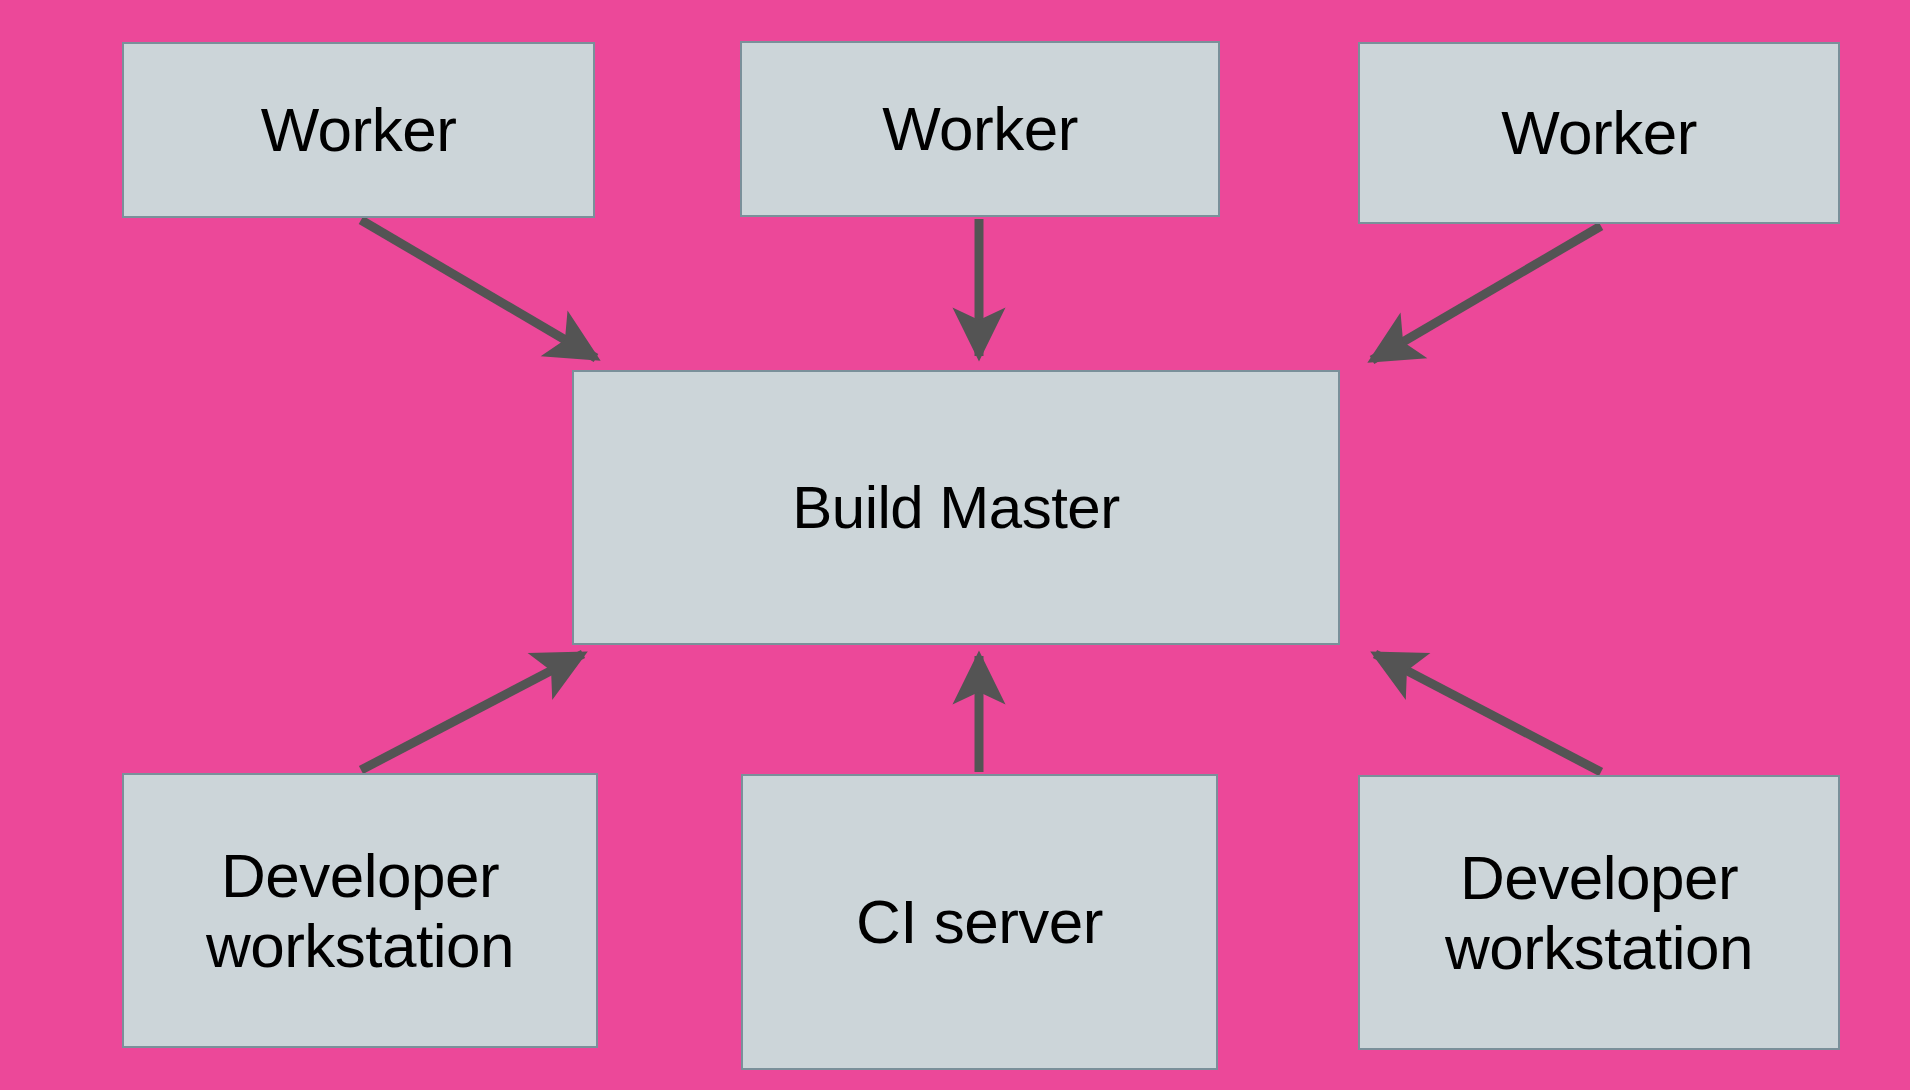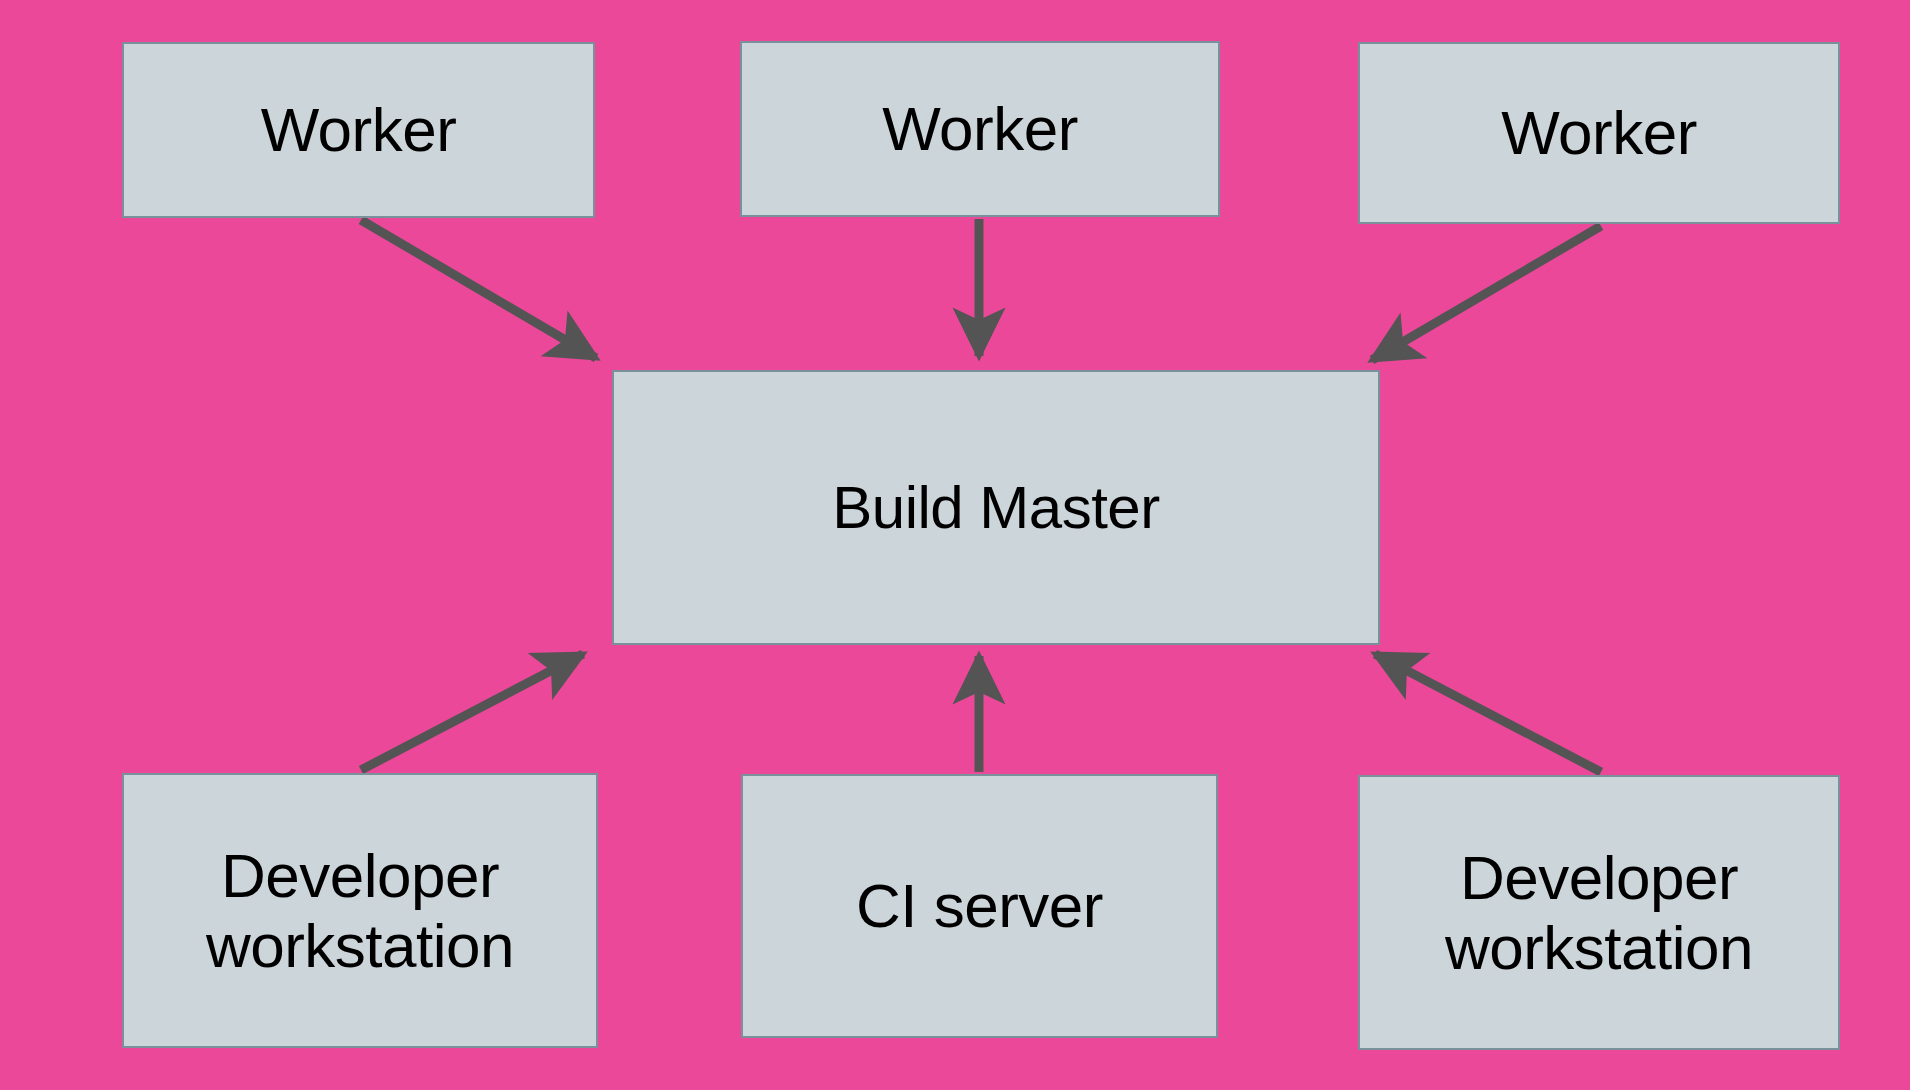--- a/index.html
+++ b/index.html
@@ -42,23 +42,23 @@
   }
   .node .label {
     display: block;
     white-space: pre-line;
     padding: 0 10px;
   }
   
   #node-worker-1 { left: 122px;  top: 42px;  width: 473px; height: 176px; font-size: 62px; }
   #node-worker-2 { left: 740px;  top: 41px;  width: 480px; height: 176px; font-size: 62px; }
   #node-worker-3 { left: 1358px; top: 42px;  width: 482px; height: 182px; font-size: 62px; }
-  #node-build-master { left: 612px; top: 370px; width: 768px; height: 275px; font-size: 60px; }
+  #node-build-master { left: 572px; top: 370px; width: 768px; height: 275px; font-size: 60px; }
   #node-dev-ws-1 { left: 122px;  top: 773px; width: 476px; height: 275px; font-size: 62px; }
-  #node-ci-server { left: 741px;  top: 774px; width: 477px; height: 264px; font-size: 62px; }
+  #node-ci-server { left: 741px;  top: 774px; width: 477px; height: 296px; font-size: 62px; }
   #node-dev-ws-2 { left: 1358px; top: 775px; width: 482px; height: 275px; font-size: 62px; }
 </style>
 </head>
 <body>
 
 <div id="canvas">
 
   <svg id="edges" viewBox="0 0 1910 1090" width="1910" height="1090" xmlns="http://www.w3.org/2000/svg">
     <defs>
       <marker id="arrowhead" markerWidth="7" markerHeight="7" refX="5.6" refY="3.1" orient="auto" markerUnits="strokeWidth">

